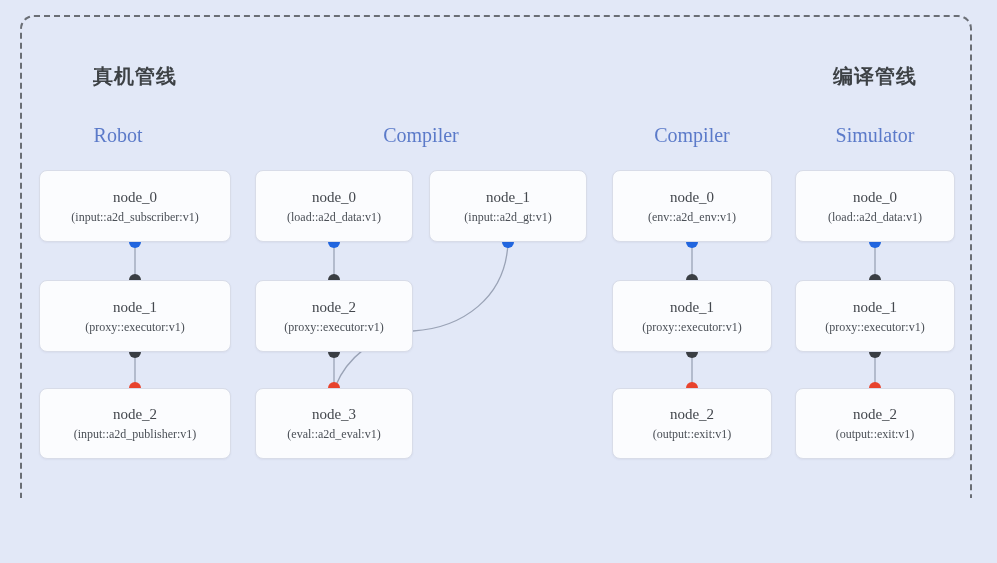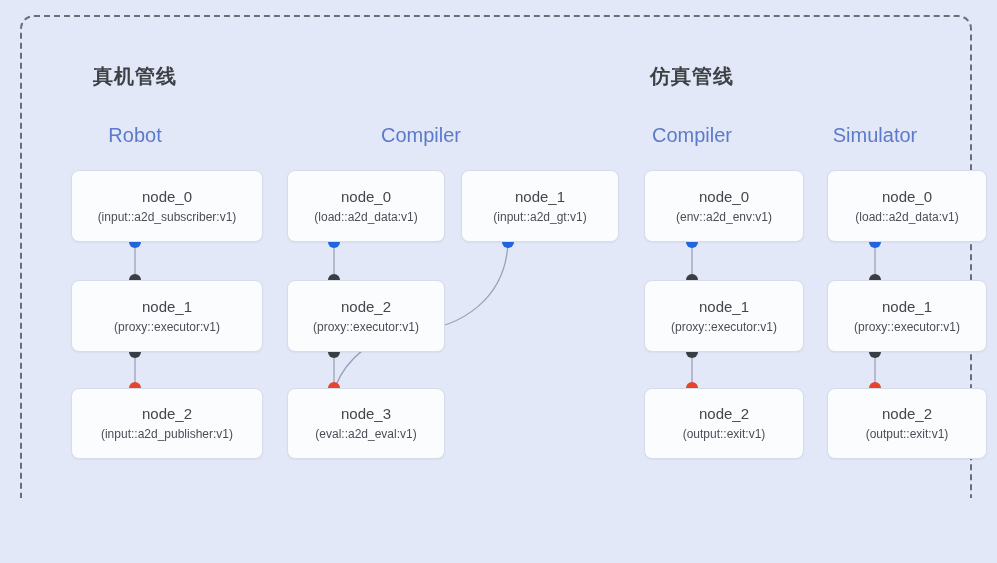--- a/index.html
+++ b/index.html
@@ -7,20 +7,21 @@
     padding: 0;
     background: #e2e8f7;
     font-family: "Liberation Sans", "DejaVu Sans", sans-serif;
   }
   #stage {
     position: relative;
     width: 997px;
     height: 498px;
     background: var(--bg, #e2e8f7);
     overflow: hidden;
+    font-family: Liberation Serif, serif;
   }
   .frame {
     position: absolute;
     left: 20px;
     top: 15px;
     width: 948px;
     height: 519px;
     border: 2px dashed var(--frame, #6a6e75);
     border-radius: 14px;
     pointer-events: none;
@@ -50,21 +51,20 @@
     background: var(--node-fill, #fbfcfe);
     border: 1px solid var(--node-border, #d8dce8);
     border-radius: 8px;
     box-shadow: 0 1px 2px rgba(60, 70, 110, 0.06);
     display: flex;
     flex-direction: column;
     align-items: center;
     justify-content: center;
     gap: 4px;
     text-align: center;
-    margin-left: 32px;
   }
   .node .node-name {
     font-size: 15px;
     color: var(--node-text, #43474d);
     line-height: 1.2;
   }
   .node .node-type {
     font-size: 12px;
     color: var(--node-subtext, #4a4f56);
     line-height: 1.2;
@@ -124,27 +124,27 @@
     <circle class="dot-dark" cx="692" cy="352" r="6"></circle>
     <circle class="dot-red" cx="692" cy="388" r="6"></circle>
 
     <circle class="dot-blue" cx="875" cy="242" r="6"></circle>
     <circle class="dot-dark" cx="875" cy="280" r="6"></circle>
     <circle class="dot-dark" cx="875" cy="352" r="6"></circle>
     <circle class="dot-red" cx="875" cy="388" r="6"></circle>
   </svg>
 
   <div class="title-zh" style="left:135px">真机管线</div>
-  <div class="title-en" style="left:135px">Robot</div>
+  <div class="title-en" style="left:118px">Robot</div>
 
   <div class="title-en" style="left:421px">Compiler</div>
 
-  <div class="title-zh" style="left:692px">仿真管线</div>
   <div class="title-en" style="left:692px">Compiler</div>
 
+  <div class="title-zh" style="left:875px">编译管线</div>
   <div class="title-en" style="left:875px">Simulator</div>
 
   <div class="node" style="left:39px; top:170px; width:192px; height:72px">
     <span class="node-name">node_0</span>
     <span class="node-type">(input::a2d_subscriber:v1)</span>
   </div>
   <div class="node" style="left:39px; top:280px; width:192px; height:72px">
     <span class="node-name">node_1</span>
     <span class="node-type">(proxy::executor:v1)</span>
   </div>

